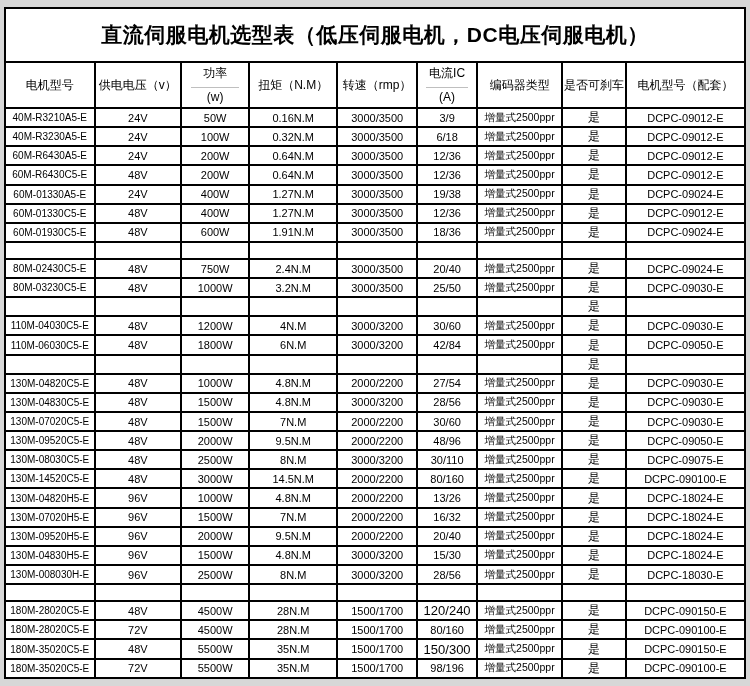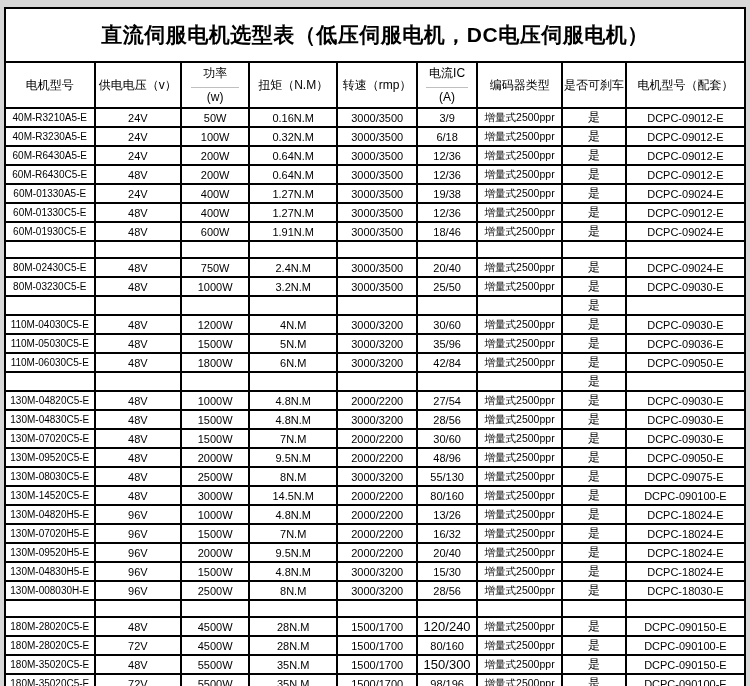--- a/index.html
+++ b/index.html
@@ -182,21 +182,21 @@
           <td class="col-encoder">增量式2500ppr</td>
           <td class="col-brake">是</td>
           <td class="col-driver">DCPC-09012-E</td>
         </tr>
         <tr>
           <td class="col-model">60M-01930C5-E</td>
           <td class="col-voltage">48V</td>
           <td class="col-power">600W</td>
           <td class="col-torque">1.91N.M</td>
           <td class="col-speed">3000/3500</td>
-          <td class="col-current">18/46</td>
+          <td class="col-current">18/36</td>
           <td class="col-encoder">增量式2500ppr</td>
           <td class="col-brake">是</td>
           <td class="col-driver">DCPC-09024-E</td>
         </tr>
         <tr>
           <td class="col-model"></td>
           <td class="col-voltage"></td>
           <td class="col-power"></td>
           <td class="col-torque"></td>
           <td class="col-speed"></td>
@@ -243,31 +243,20 @@
           <td class="col-voltage">48V</td>
           <td class="col-power">1200W</td>
           <td class="col-torque">4N.M</td>
           <td class="col-speed">3000/3200</td>
           <td class="col-current">30/60</td>
           <td class="col-encoder">增量式2500ppr</td>
           <td class="col-brake">是</td>
           <td class="col-driver">DCPC-09030-E</td>
         </tr>
         <tr>
-          <td class="col-model">110M-05030C5-E</td>
-          <td class="col-voltage">48V</td>
-          <td class="col-power">1500W</td>
-          <td class="col-torque">5N.M</td>
-          <td class="col-speed">3000/3200</td>
-          <td class="col-current">35/96</td>
-          <td class="col-encoder">增量式2500ppr</td>
-          <td class="col-brake">是</td>
-          <td class="col-driver">DCPC-09036-E</td>
-        </tr>
-        <tr>
           <td class="col-model">110M-06030C5-E</td>
           <td class="col-voltage">48V</td>
           <td class="col-power">1800W</td>
           <td class="col-torque">6N.M</td>
           <td class="col-speed">3000/3200</td>
           <td class="col-current">42/84</td>
           <td class="col-encoder">增量式2500ppr</td>
           <td class="col-brake">是</td>
           <td class="col-driver">DCPC-09050-E</td>
         </tr>
@@ -325,21 +314,21 @@
           <td class="col-encoder">增量式2500ppr</td>
           <td class="col-brake">是</td>
           <td class="col-driver">DCPC-09050-E</td>
         </tr>
         <tr>
           <td class="col-model">130M-08030C5-E</td>
           <td class="col-voltage">48V</td>
           <td class="col-power">2500W</td>
           <td class="col-torque">8N.M</td>
           <td class="col-speed">3000/3200</td>
-          <td class="col-current">55/130</td>
+          <td class="col-current">30/110</td>
           <td class="col-encoder">增量式2500ppr</td>
           <td class="col-brake">是</td>
           <td class="col-driver">DCPC-09075-E</td>
         </tr>
         <tr>
           <td class="col-model">130M-14520C5-E</td>
           <td class="col-voltage">48V</td>
           <td class="col-power">3000W</td>
           <td class="col-torque">14.5N.M</td>
           <td class="col-speed">2000/2200</td>

